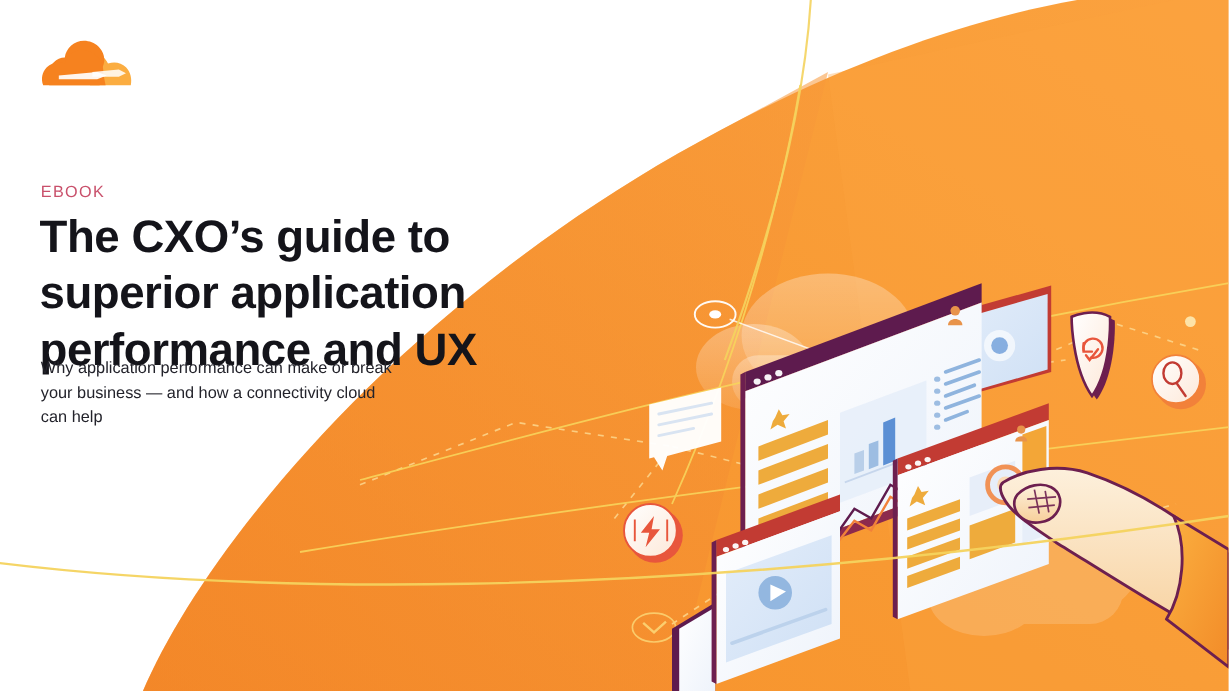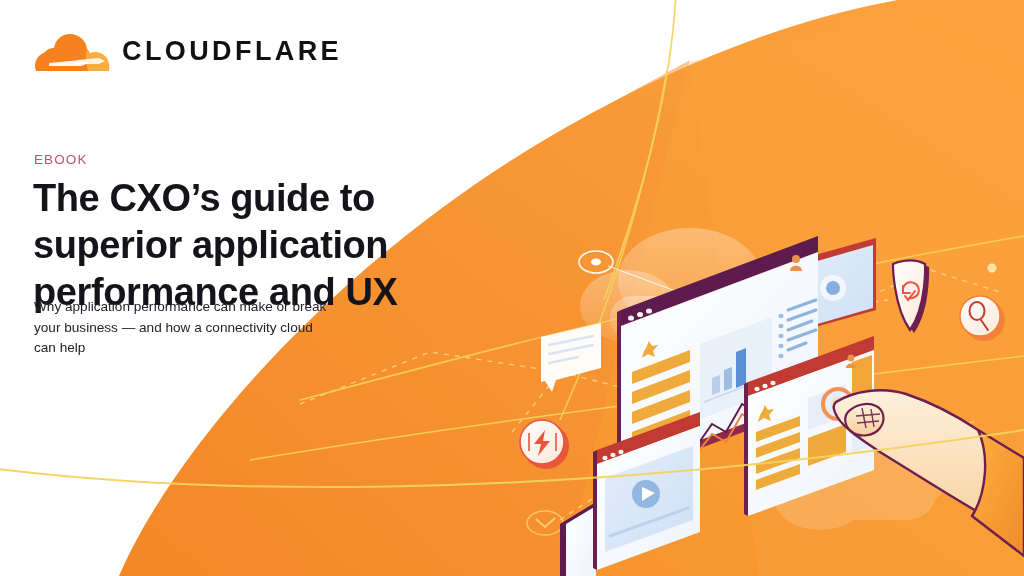--- a/index.html
+++ b/index.html
@@ -363,21 +363,20 @@
     <div class="logo-row">
       <svg class="logo-mark" viewBox="0 0 78 42" xmlns="http://www.w3.org/2000/svg">
         <path d="M52,41 L76,41 C77,36 76,30 72,26 C68,22 62,21 57,23 C54,16 46,12 39,15 L42,41 Z" fill="#fbad41"></path>
         <path d="M8,41 L8,31 C8,24 14,18 21,18 C22,10 29,4 37,4 C46,4 54,11 54,20
                  C54,22 53,25 52,27 L50,41 Z" fill="#f6821f"></path>
         <path d="M3,41 C1,36 2,30 6,26 C10,22 16,21 21,23 C23,15 31,10 39,12
                  C48,14 54,22 53,31 L55,41 Z" fill="#f6821f"></path>
         <path d="M16,33 L48,30 L56,33 L48,36 L16,36 Z" fill="#ffffff" opacity="0.92"></path>
         <path d="M44,30 L66,28 L72,31 L66,34 L44,34 Z" fill="#ffffff" opacity="0.85"></path>
       </svg>
-      <span class="logo-word">CLOUDFLARE</span>
     </div>
 
     <div class="eyebrow">EBOOK</div>
 
     <h1 class="headline">The CXO’s guide to superior application performance and UX</h1>
 
     <p class="subhead">Why application performance can make or break your business — and how a connectivity cloud can help</p>
   </div>
 
 </div>

